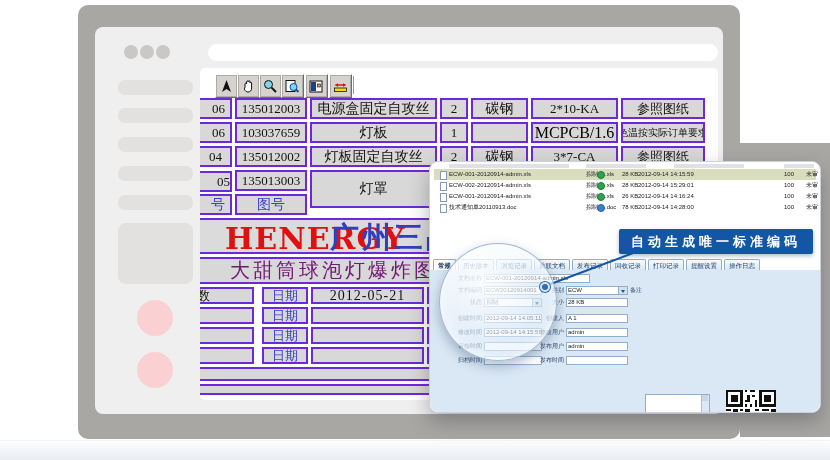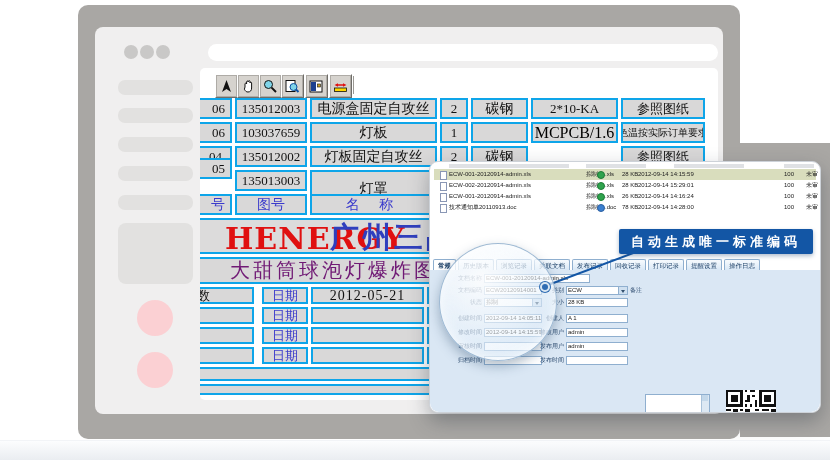--- a/index.html
+++ b/index.html
@@ -19,21 +19,21 @@
   .skel-sq{left:118px;top:223px;width:75px;height:61px;border-radius:8px;background:#e2e1e0;}
   .pinkc{left:137px;width:36px;height:36px;border-radius:50%;background:#fbd0d3;}
 
   
   .draw{left:200px;top:68px;width:518px;height:332px;background:#fff;border-radius:5px;overflow:hidden;
         font-family:"Liberation Serif","DejaVu Serif",serif;}
   .tbtn{top:6px;width:21px;height:22px;background:#d6d3ce;border:1px solid;
         border-color:#fff #6f6d68 #6f6d68 #fff;box-shadow:inset 0 0 0 1px #aeaba6;
         display:flex;align-items:center;justify-content:center;}
   .tsep{top:8px;width:1px;height:18px;background:#9a9893;}
-  .cell{background:#d9d8d8;border:2px solid #0ea5e9;box-sizing:border-box;
+  .cell{background:#d9d8d8;border:2px solid #6d28d9;box-sizing:border-box;
         display:flex;align-items:center;justify-content:center;overflow:hidden;white-space:nowrap;}
   .cell.lft{justify-content:flex-start;}
   .cell.rgt{justify-content:flex-end;}
   .f13{font-size:13px;color:#111;}
   .f14{font-size:14px;color:#111;}
   .sm{font-size:10px;}
   .blue{color:#3b3bcc;}
   .logo-text{font-family:"DejaVu Serif","Liberation Serif",serif;font-weight:bold;
              font-size:30px;color:#e01010;letter-spacing:1px;}
   .logo-text::first-letter{font-size:30px;}
@@ -169,33 +169,33 @@
     <div class="abs cell f13" style="left:240px;top:54px;width:28px;height:21px">1</div>
     <div class="abs cell f14" style="left:271px;top:54px;width:57px;height:21px"></div>
     <div class="abs cell" style="left:331px;top:54px;width:87px;height:21px;font-size:16px">MCPCB/1.6</div>
     <div class="abs cell sm" style="left:421px;top:54px;width:84px;height:21px;color:#111">色温按实际订单要求</div>
 
     <div class="abs cell rgt f13" style="left:-20px;top:78px;width:52px;height:21px;padding-right:8px">04</div>
     <div class="abs cell f13" style="left:35px;top:78px;width:72px;height:21px">135012002</div>
     <div class="abs cell f14" style="left:110px;top:78px;width:127px;height:21px">灯板固定自攻丝</div>
     <div class="abs cell f13" style="left:240px;top:78px;width:28px;height:21px">2</div>
     <div class="abs cell f14" style="left:271px;top:78px;width:57px;height:21px">碳钢</div>
+    <div class="abs cell f13" style="left:331px;top:78px;width:87px;height:21px">3*7-CA</div>
     <div class="abs cell f13" style="left:421px;top:78px;width:84px;height:21px">参照图纸</div>
 
-    <div class="abs cell rgt f13" style="left:-20px;top:90px;width:52px;height:21px;padding-right:5px">05</div>
+    <div class="abs cell rgt f13" style="left:-20px;top:103px;width:52px;height:21px;">05</div>
     <div class="abs cell f13" style="left:35px;top:102px;width:72px;height:21px">135013003</div>
     <div class="abs cell f14" style="left:110px;top:102px;width:127px;height:38px">灯罩</div>
     <div class="abs cell f13" style="left:240px;top:102px;width:28px;height:21px"></div>
     <div class="abs cell f14" style="left:271px;top:102px;width:57px;height:21px"></div>
     <div class="abs cell f13" style="left:331px;top:102px;width:87px;height:21px"></div>
     <div class="abs cell f13" style="left:421px;top:102px;width:84px;height:21px"></div>
 
     <div class="abs cell rgt f14 blue" style="left:-20px;top:126px;width:52px;height:21px;padding-right:5px">号</div>
     <div class="abs cell f14 blue" style="left:35px;top:126px;width:72px;height:21px">图号</div>
-    <div class="abs cell f14 blue" style="left:110px;top:126px;width:127px;height:21px;letter-spacing:8px">名 称</div>
     <div class="abs cell" style="left:240px;top:126px;width:28px;height:21px"></div>
     <div class="abs cell" style="left:271px;top:126px;width:57px;height:21px"></div>
     <div class="abs cell" style="left:331px;top:126px;width:87px;height:21px"></div>
     <div class="abs cell" style="left:421px;top:126px;width:84px;height:21px"></div>
 
     <div class="abs cell" style="left:-20px;top:150px;width:525px;height:36px;background:#dcdbdb"></div>
     <span class="abs logo-text" style="left:25px;top:153px">HENERGY</span>
     <span class="abs company" style="left:130px;top:150px">广州三品</span>
     <div class="abs cell" style="left:-20px;top:189px;width:525px;height:27px;justify-content:flex-start;padding-left:48px">
       <span class="dtitle">大甜筒球泡灯爆炸图</span>

